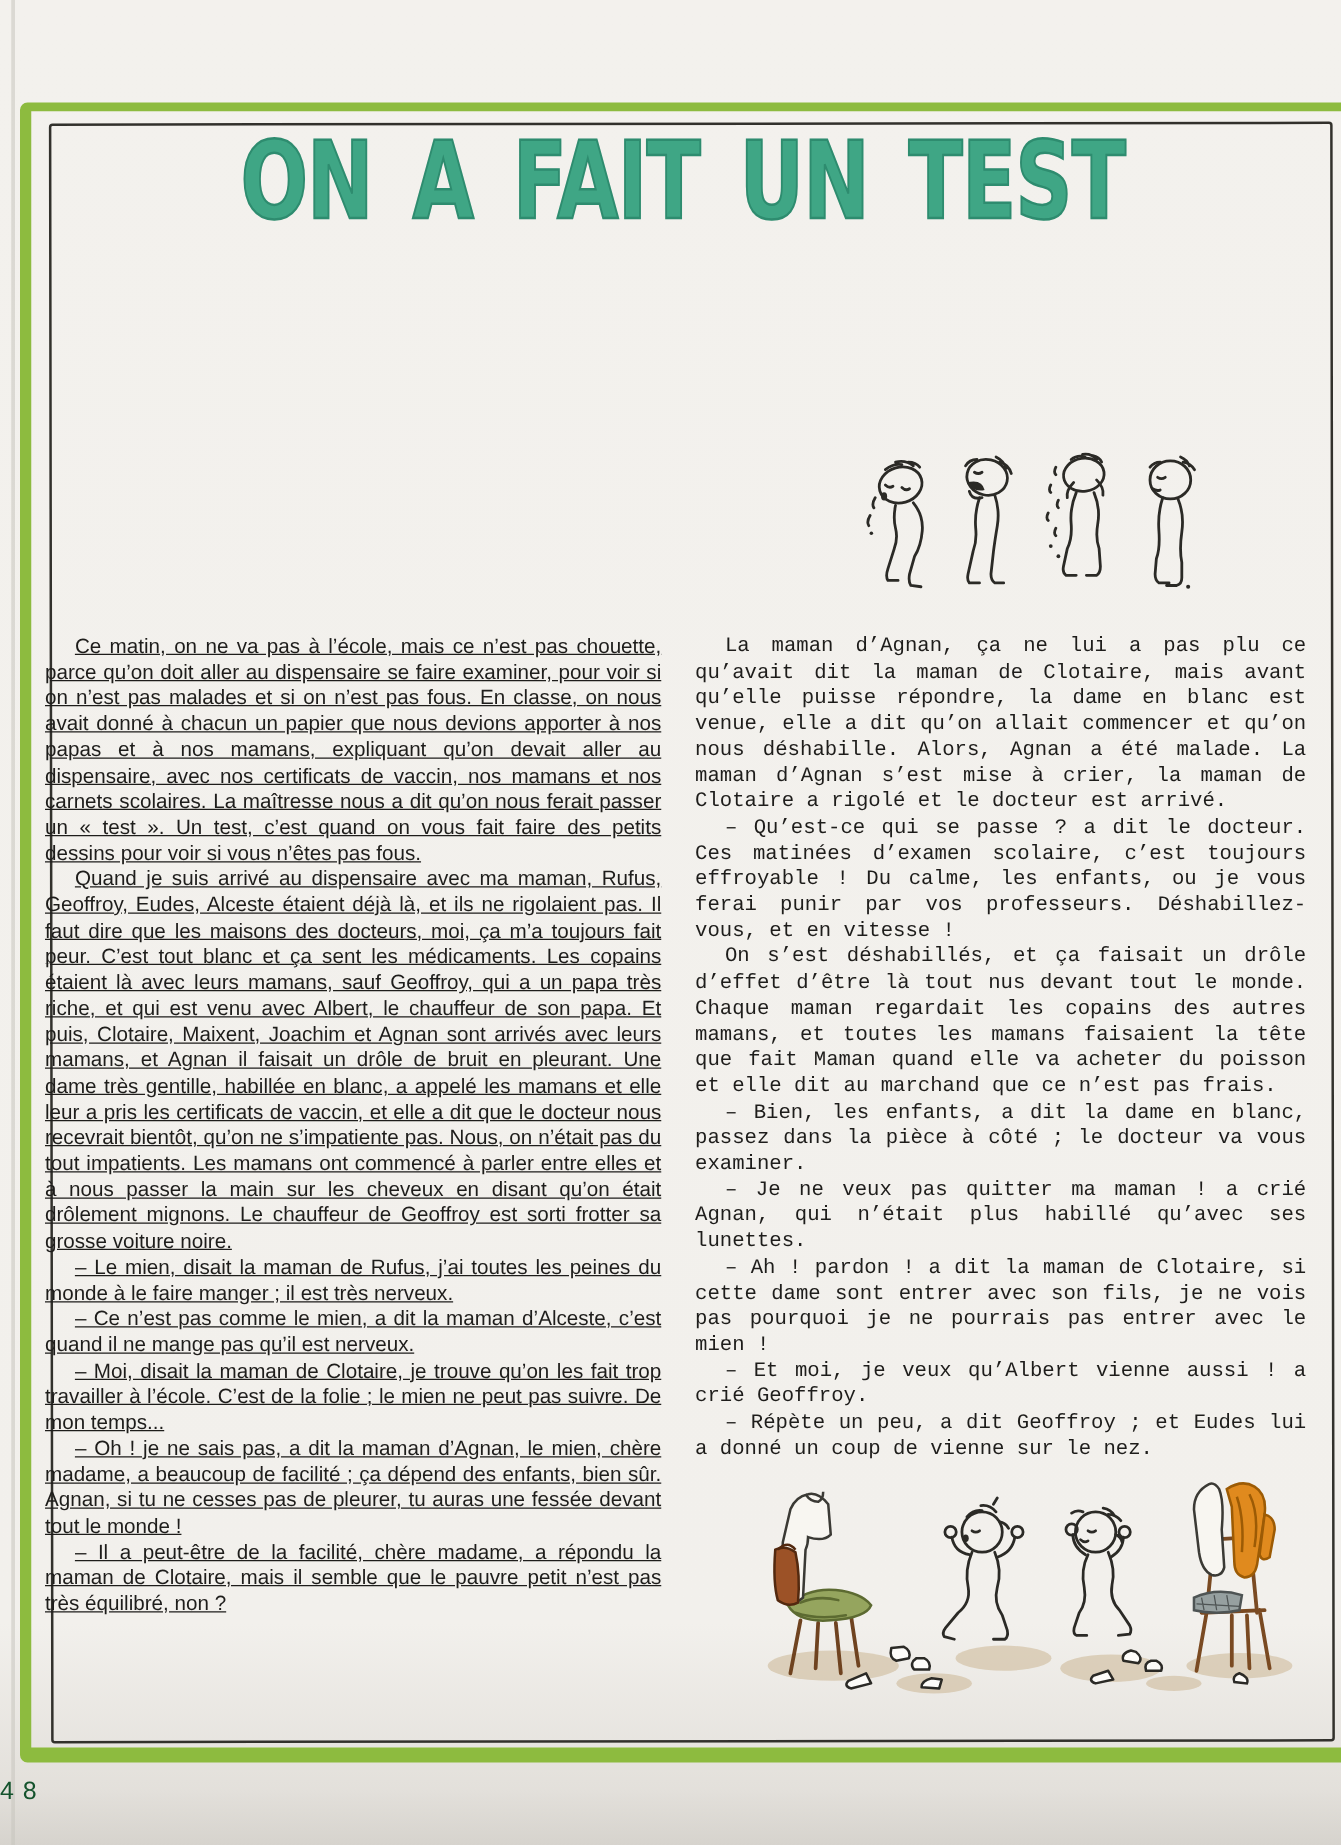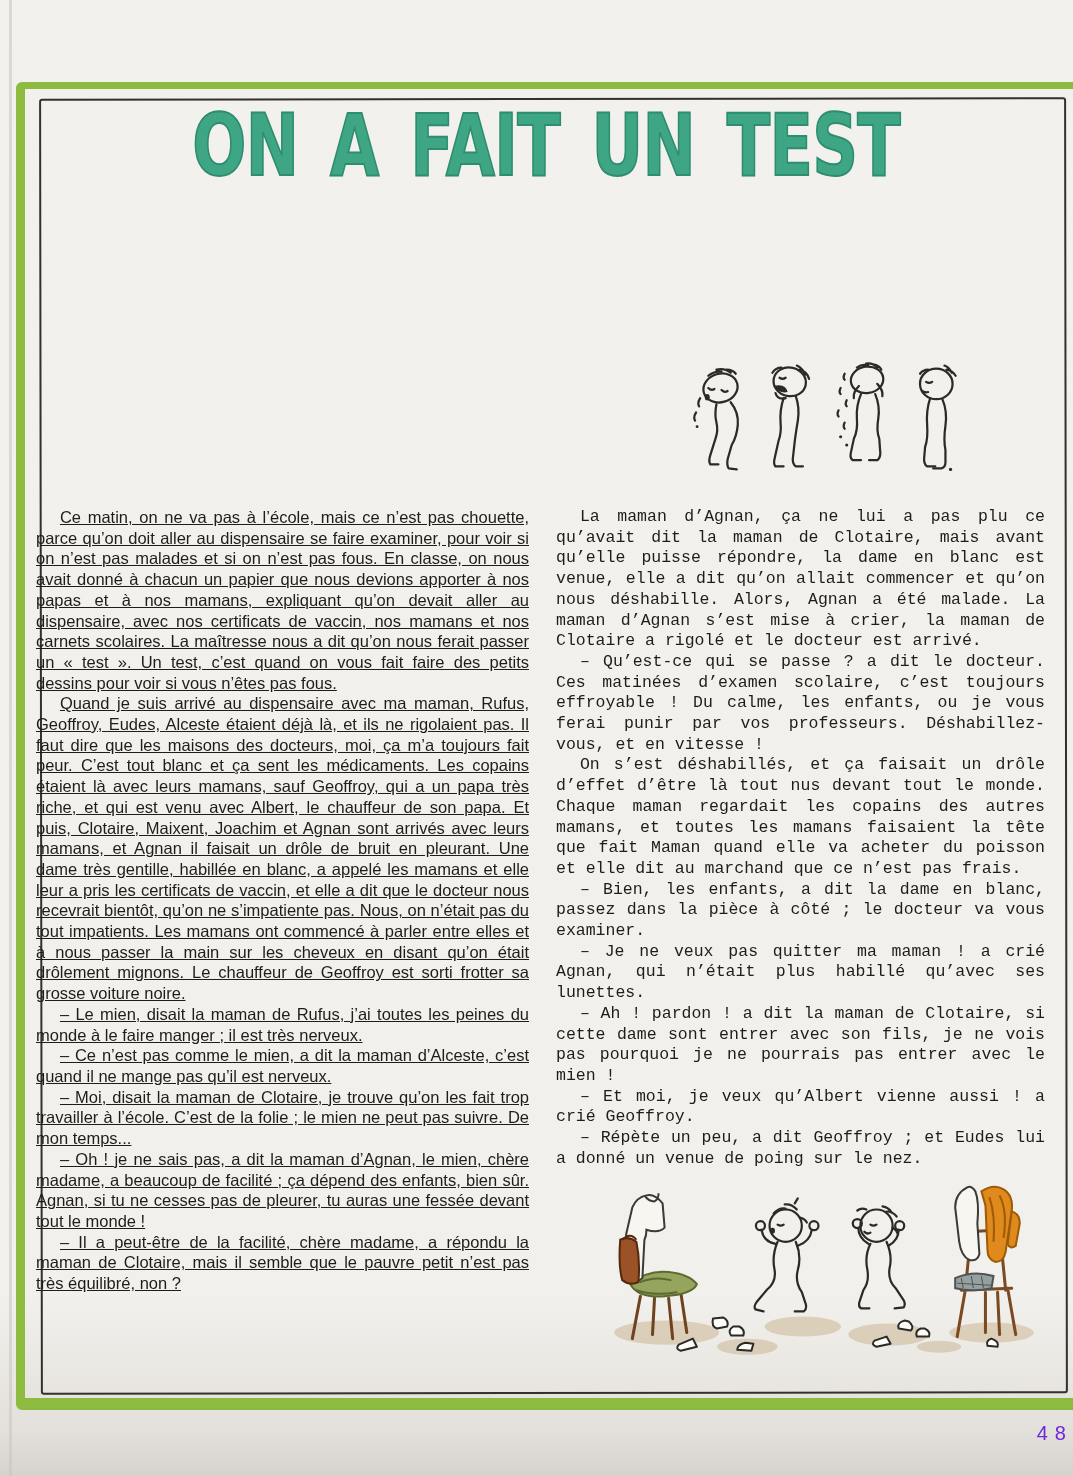--- a/index.html
+++ b/index.html
@@ -51,22 +51,22 @@
     font-size:16.5px;line-height:20.7px;
     text-align:justify;
   }
   .col.left{left:36px;width:493px;text-decoration:underline;}
   .col.right{left:556px;width:489px;font-family:Liberation Mono, monospace;}
   .col p{margin:0;text-indent:1.45em;}
   .illus-top{position:absolute;left:692px;top:358px;width:285px;height:120px;}
   .illus-bottom{position:absolute;left:596px;top:1172px;width:452px;height:190px;}
   .doodle{stroke:#2b2a26;stroke-width:2.2;fill:none;stroke-linecap:round;stroke-linejoin:round;}
   .page-number{
-    position:absolute;left:0;right:0;top:1422px;text-align:right;
-    font-size:20px;letter-spacing:7px;color:#6d28d9;
+    position:absolute;left:0;right:0;top:1422px;text-align:left;
+    font-size:20px;letter-spacing:7px;color:#14532d;
   }
 </style>
 </head>
 <body>
 
 <div class="paper"></div>
 <div class="scan-edge-left"></div>
 <div class="green-frame"></div>
 <div class="black-frame"></div>
 
@@ -133,21 +133,21 @@
 </div>
 
 <div class="col right">
   <p>La maman d’Agnan, ça ne lui a pas plu ce qu’avait dit la maman de Clotaire, mais avant qu’elle puisse répondre, la dame en blanc est venue, elle a dit qu’on allait commencer et qu’on nous déshabille. Alors, Agnan a été malade. La maman d’Agnan s’est mise à crier, la maman de Clotaire a rigolé et le docteur est arrivé.</p>
   <p>– Qu’est-ce qui se passe ? a dit le docteur. Ces matinées d’examen scolaire, c’est toujours effroyable ! Du calme, les enfants, ou je vous ferai punir par vos professeurs. Déshabillez-vous, et en vitesse !</p>
   <p>On s’est déshabillés, et ça faisait un drôle d’effet d’être là tout nus devant tout le monde. Chaque maman regardait les copains des autres mamans, et toutes les mamans faisaient la tête que fait Maman quand elle va acheter du poisson et elle dit au marchand que ce n’est pas frais.</p>
   <p>– Bien, les enfants, a dit la dame en blanc, passez dans la pièce à côté ; le docteur va vous examiner.</p>
   <p>– Je ne veux pas quitter ma maman ! a crié Agnan, qui n’était plus habillé qu’avec ses lunettes.</p>
   <p>– Ah ! pardon ! a dit la maman de Clotaire, si cette dame sont entrer avec son fils, je ne vois pas pourquoi je ne pourrais pas entrer avec le mien !</p>
   <p>– Et moi, je veux qu’Albert vienne aussi ! a crié Geoffroy.</p>
-  <p>– Répète un peu, a dit Geoffroy ; et Eudes lui a donné un venue de poing sur le nez.</p>
+  <p>– Répète un peu, a dit Geoffroy ; et Eudes lui a donné un coup de vienne sur le nez.</p>
 </div>
 
 <div class="illus-bottom">
 <svg viewBox="0 0 448 186" width="452" height="190">
 
   <g fill="#c9b28d" opacity="0.5">
     <ellipse cx="70" cy="158" rx="52" ry="12"></ellipse>
     <ellipse cx="150" cy="172" rx="30" ry="8"></ellipse>
     <ellipse cx="205" cy="152" rx="38" ry="10"></ellipse>
     <ellipse cx="290" cy="160" rx="40" ry="11"></ellipse>

